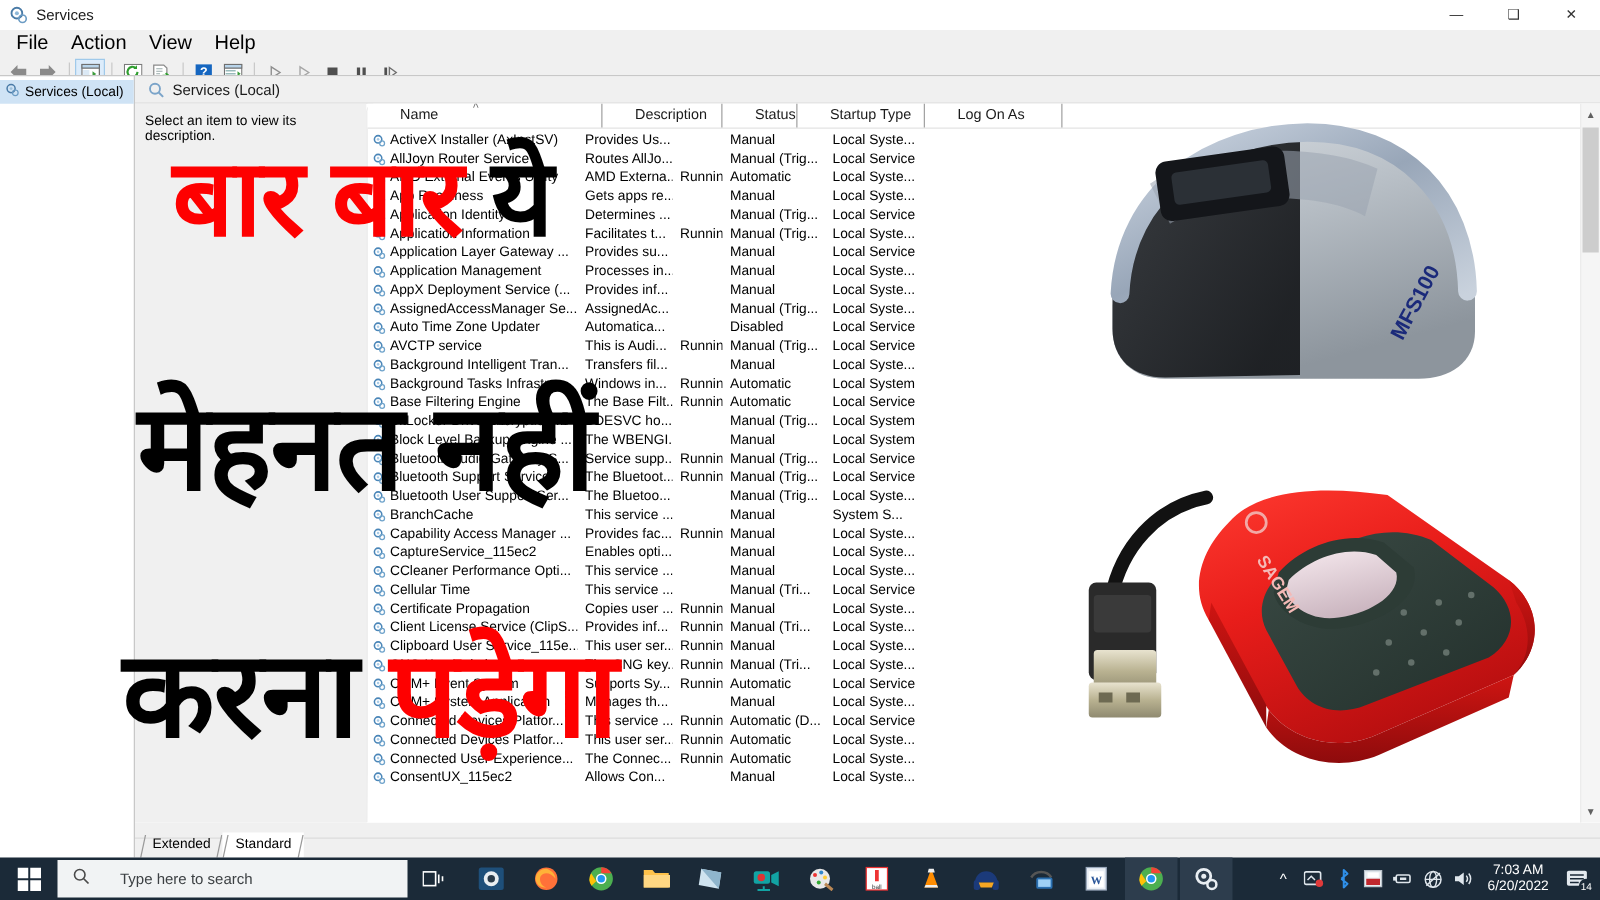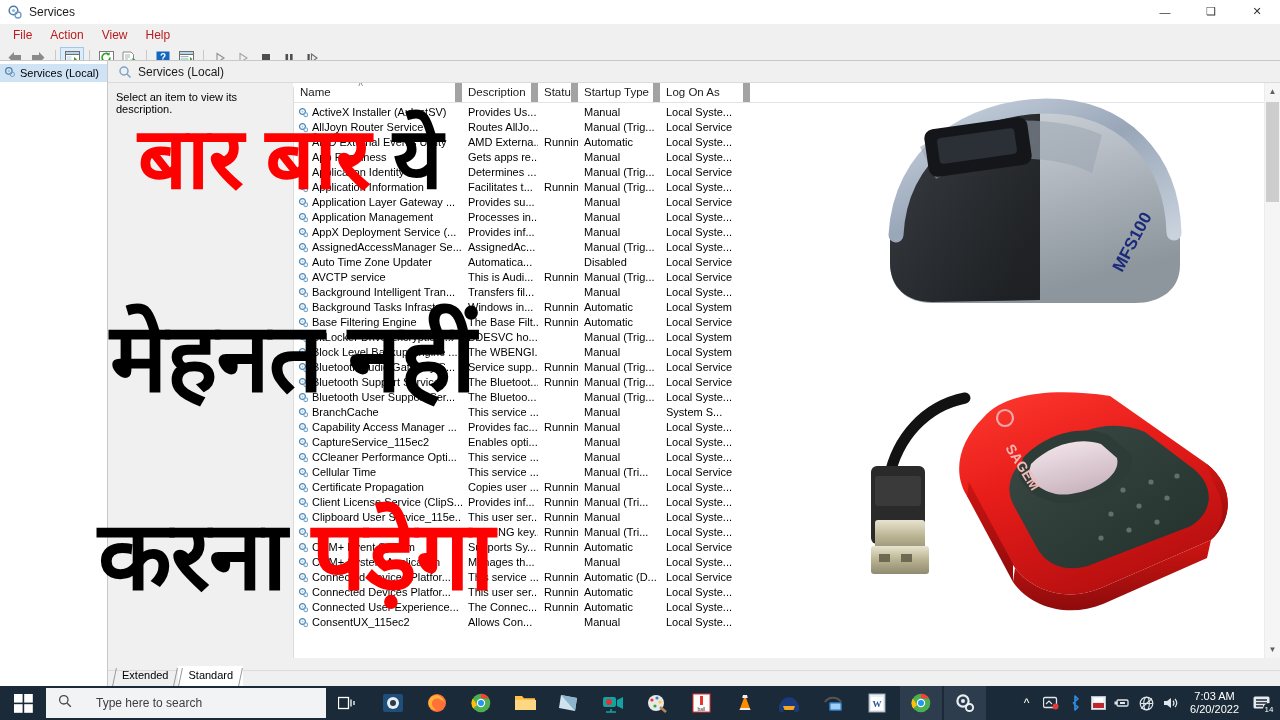--- a/index.html
+++ b/index.html
@@ -16,21 +16,21 @@
               border-bottom:1px solid #ffffff; }
   .titlebar .tb-icon { width:16px; height:16px; margin-left:7px; margin-right:6px; position:relative; }
   .titlebar .tb-title { font-size:12px; color:#1b1b1b; }
   .winbtns { margin-left:auto; display:flex; height:24px; }
   .winbtn { width:46px; height:24px; display:flex; align-items:center; justify-content:center;
             font-size:11px; color:#333; }
 
   
   .menubar { height:22px; background:#f0f0f0; display:flex; align-items:center; padding-left:4px;
              border-bottom:1px solid #f0f0f0; }
-  .menu-item { font-size:12px; color:#b91c1c; padding:3px 9px; }
+  .menu-item { font-size:16px; color:#000000; padding:3px 9px; }
 
   
   .toolbar { height:24px; background:#f0f0f0; display:flex; align-items:center; padding-left:4px;
              border-bottom:1px solid #d6d6d6; }
   .tbtn { width:22px; height:20px; display:flex; align-items:center; justify-content:center;
           margin-right:1px; position:relative; }
   .tbtn.sel { background:#dcecfb; outline:1px solid #9fc9ea; }
   .tsep { width:1px; height:16px; background:#c9c9c9; margin:0 5px; }
 
   
@@ -50,22 +50,22 @@
 
   .pane-body { position:absolute; left:0; top:22px; right:0; bottom:28px; display:flex;
                background:#ffffff; }
   .desc-col { width:185px; padding:8px 6px 0 8px; font-size:11px; color:#000; background:#f0f0f0; }
   .list-col { flex:1; background:#ffffff; position:relative; border-left:1px solid #dcdcdc;
               border-top-left-radius:6px; }
 
   
   .lheader { display:flex; height:20px; background:#ffffff; border-bottom:1px solid #e3e3e3;
              font-size:11.5px; color:#1b1b1b; position:relative; }
-  .lheader .hcell { padding:3px 0 0 6px; border-right:7px solid #a3a3a3; position:relative;
-                    white-space:nowrap; overflow:hidden; }
+  .lheader .hcell { padding:3px 0 0 6px; border-right:1px solid #a3a3a3; position:relative;
+                    white-space:nowrap; overflow:hidden;margin-left:20px; }
   .sort-caret { position:absolute; left:64px; top:-4px; font-size:9px; color:#777; }
 
   .c-name   { width:168px; }
   .c-desc   { width:76px; }
   .c-status { width:40px; }
   .c-start  { width:82px; }
   .c-logon  { width:90px; }
 
   .rows { position:relative; }
   .row { display:flex; height:15px; font-size:11px; color:#000; align-items:flex-end; }

